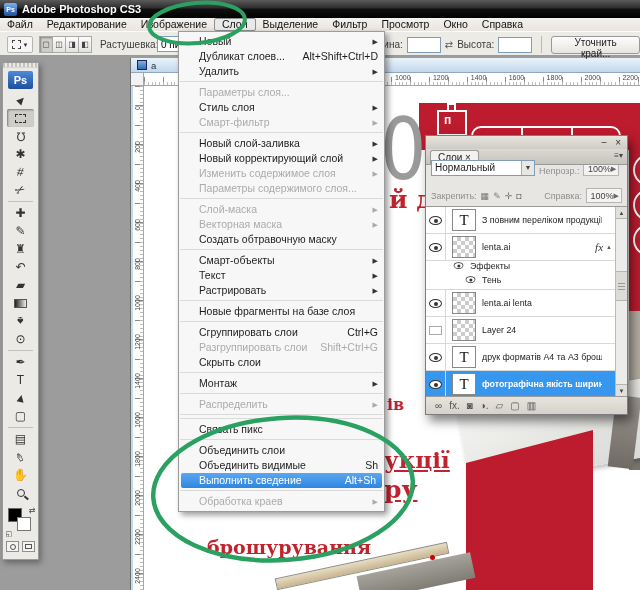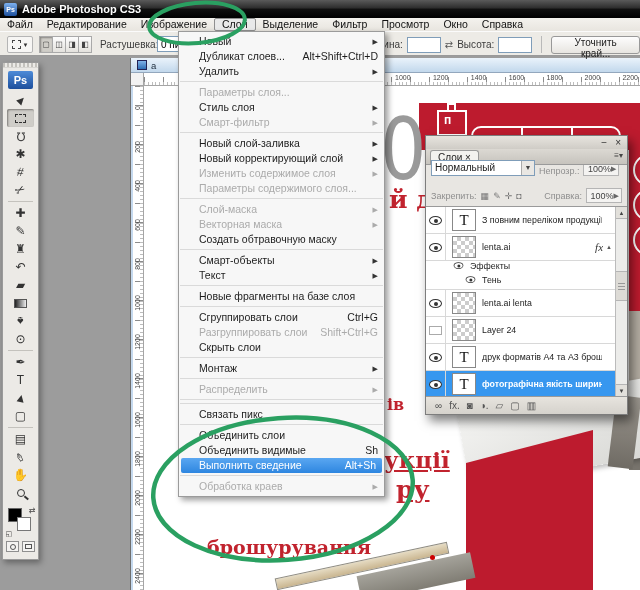--- a/index.html
+++ b/index.html
@@ -265,21 +265,21 @@
       <div class="deco-chimney"></div>
       <span class="deco-letter">п</span>
       <div class="deco-bars">
           <i style="left:48px"></i>
           <i style="left:98px"></i>
         </div>
       <div class="bigdigit cgray" style="color: rgb(154, 154, 154);">0</div>
       <span class="rtxt credtx" style="left: 245px; top: 99px; font-size: 25px; color: rgb(193, 35, 46);">й д</span>
       <span class="rtxt credtx" style="left: 243px; top: 309px; font-size: 16px; color: rgb(193, 35, 46);">ів</span>
       <span class="rtxt credtx" style="left: 240px; top: 360px; font-size: 23px; text-decoration: underline; color: rgb(193, 35, 46);">укції</span>
-      <span class="rtxt credtx" style="left: 252px; top: 389px; font-size: 25px; text-decoration: underline; color: rgb(193, 35, 46);">ру</span>
+      <span class="rtxt credtx" style="left: 240px; top: 389px; font-size: 25px; text-decoration: underline; color: rgb(193, 35, 46);">ру</span>
       <span class="rtxt credtx" style="left: 63px; top: 450px; font-size: 19px; color: rgb(193, 35, 46);">брошурування</span>
       <div class="wedge"></div>
       <div class="mach-right"></div>
       <div class="redpoly cred" style="background: rgb(189, 27, 46);"></div>
       <div class="mach-bar"></div>
       <div class="mach-block"></div>
       <div class="mach-dot"></div>
     </div>
   </div>
 
@@ -426,20 +426,24 @@
       <div class="mi">
         <span class="lbl">Создать обтравочную маску</span>
       </div>
       <div class="msep"></div>
       <div class="mi">
         <span class="lbl">Смарт-объекты</span>
         <span class="arr">▶</span>
       </div>
       <div class="mi">
         <span class="lbl">Текст</span>
+        <span class="arr">▶</span>
+      </div>
+      <div class="mi">
+        <span class="lbl">Растрировать</span>
         <span class="arr">▶</span>
       </div>
       <div class="msep"></div>
       <div class="mi">
         <span class="lbl">Новые фрагменты на базе слоя</span>
       </div>
       <div class="msep"></div>
       <div class="mi">
         <span class="lbl">Сгруппировать слои</span>
         <span class="sc">Ctrl+G</span>

